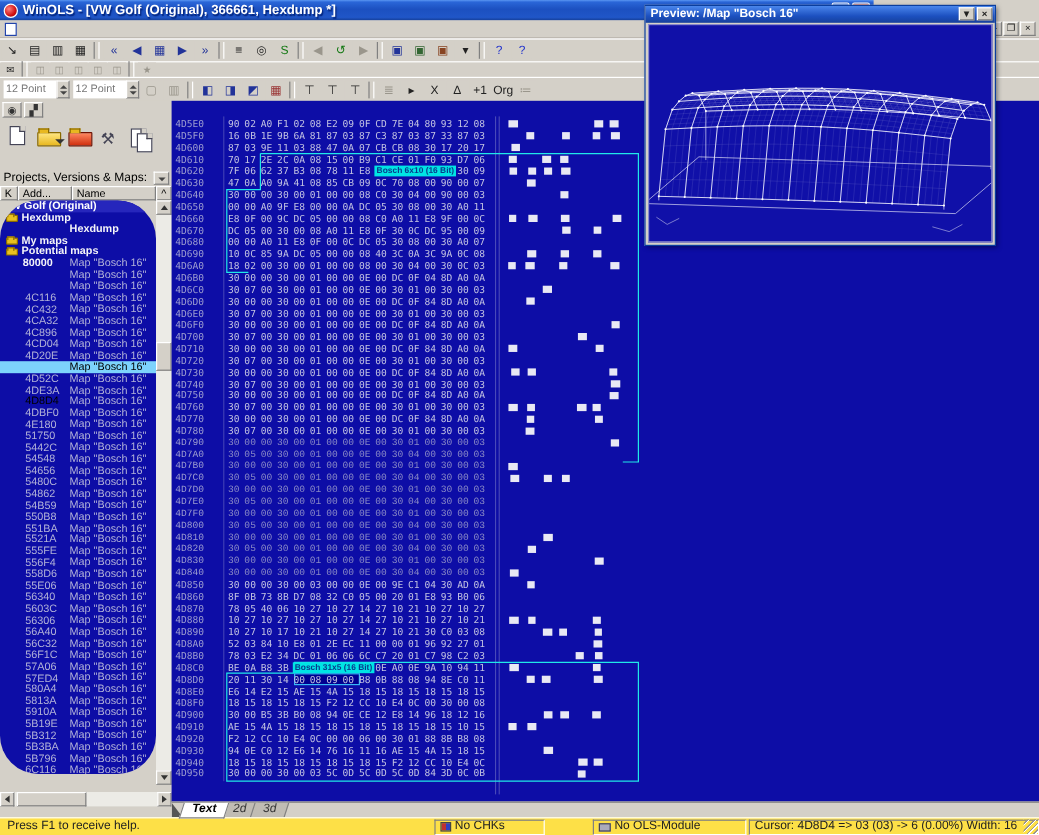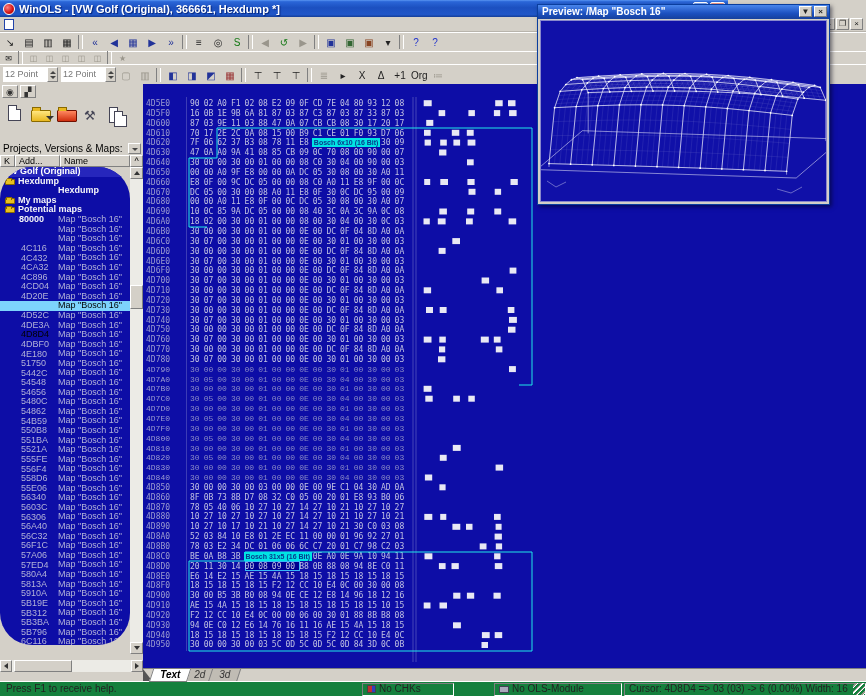--- a/index.html
+++ b/index.html
@@ -111,21 +111,21 @@
 
   
   #tabstrip{position:absolute;left:143px;top:668px;width:723px;height:13px;background:#d4d0c8;border-top:1px solid #808080;display:flex;align-items:flex-start;}
   .sheet-tab{height:13px;line-height:12px;font-size:10px;font-style:italic;padding:0 8px;transform:skewX(-18deg);
     border:1px solid #808080;border-top:none;background:#c0bcb4;margin-left:-4px;color:#333;}
   .sheet-tab>span{display:inline-block;transform:skewX(18deg);}
   .sheet-tab.active{background:#fff;font-weight:bold;color:#000;z-index:2;}
   #tab-wedge{width:10px;height:13px;background:#555;clip-path:polygon(0 0,100% 100%,0 100%);margin-right:2px;}
 
   
-  #statusbar{position:absolute;left:0;top:681px;width:866px;height:15px;background:#15803d;border-top:1px solid #fff;
+  #statusbar{position:absolute;left:0;top:681px;width:866px;height:15px;background:#fde047;border-top:1px solid #fff;
     display:flex;align-items:center;font-size:10px;color:#222;}
   .sseg{height:13px;line-height:12px;margin-left:2px;padding:0 4px;display:flex;align-items:center;white-space:nowrap;overflow:hidden;}
   #st-help{flex:1;border:none;padding-left:4px;}
   #st-chk{width:92px;} #st-module{width:128px;margin-left:40px;} #st-cursor{width:242px;}
   .chk-icon{display:inline-block;width:9px;height:8px;margin-right:3px;background:linear-gradient(90deg,#c03030 50%,#3040c0 50%);border:1px solid #444;}
   .chip-icon{display:inline-block;width:10px;height:7px;margin-right:3px;background:#aab;border:1px solid #445;}
   #grip{position:absolute;right:1px;bottom:1px;width:12px;height:12px;
     background:repeating-linear-gradient(135deg,transparent 0 2px,#9a968c 2px 3px,#fff 3px 4px);}
 </style>
 </head>

